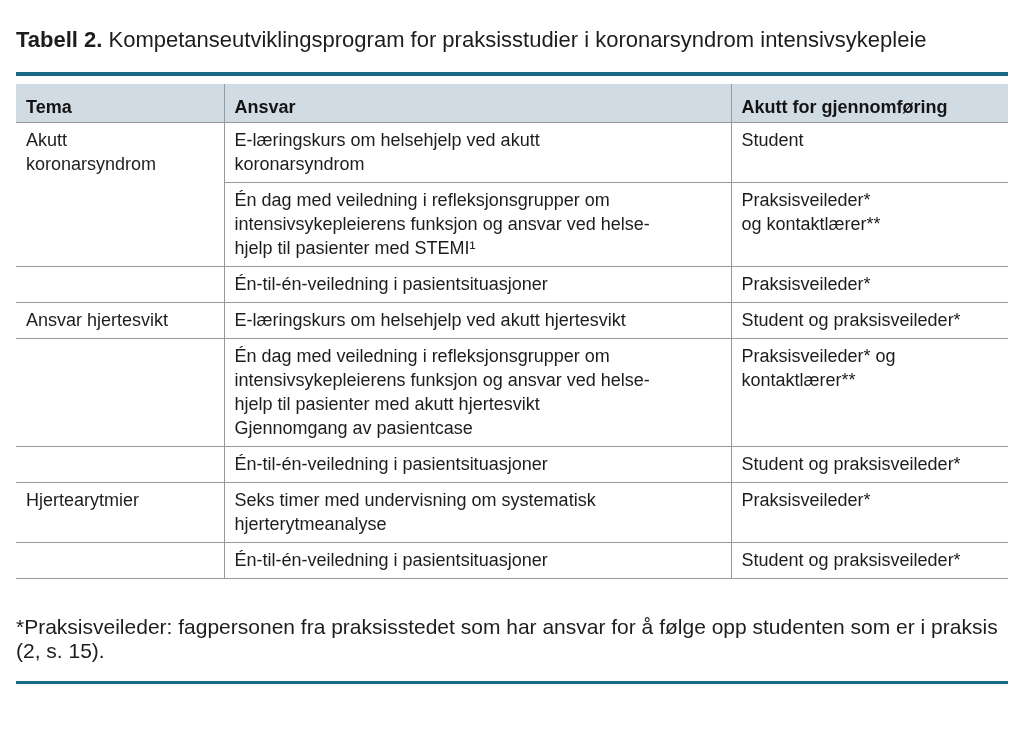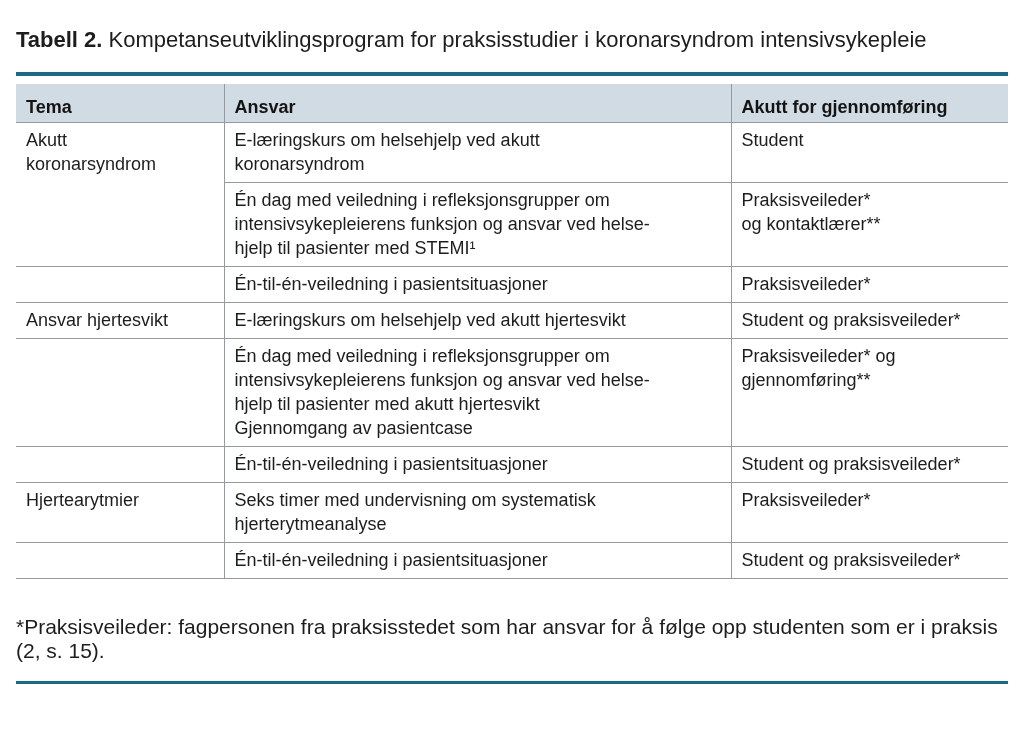--- a/index.html
+++ b/index.html
@@ -113,21 +113,21 @@
         <td class="col2">E-læringskurs om helsehjelp ved akutt hjertesvikt</td>
         <td class="col3">Student og praksisveileder*</td>
       </tr>
       <tr>
         <td class="col1"></td>
         <td class="col2">Én dag med veiledning i refleksjonsgrupper om
 intensivsykepleierens funksjon og ansvar ved helse-
 hjelp til pasienter med akutt hjertesvikt
 Gjennomgang av pasientcase</td>
         <td class="col3">Praksisveileder* og
-gjennomføring**</td>
+kontaktlærer**</td>
       </tr>
       <tr>
         <td class="col1"></td>
         <td class="col2">Én-til-én-veiledning i pasientsituasjoner</td>
         <td class="col3">Student og praksisveileder*</td>
       </tr>
       <tr>
         <td class="col1">Hjertearytmier</td>
         <td class="col2">Seks timer med undervisning om systematisk
 hjerterytmeanalyse</td>

